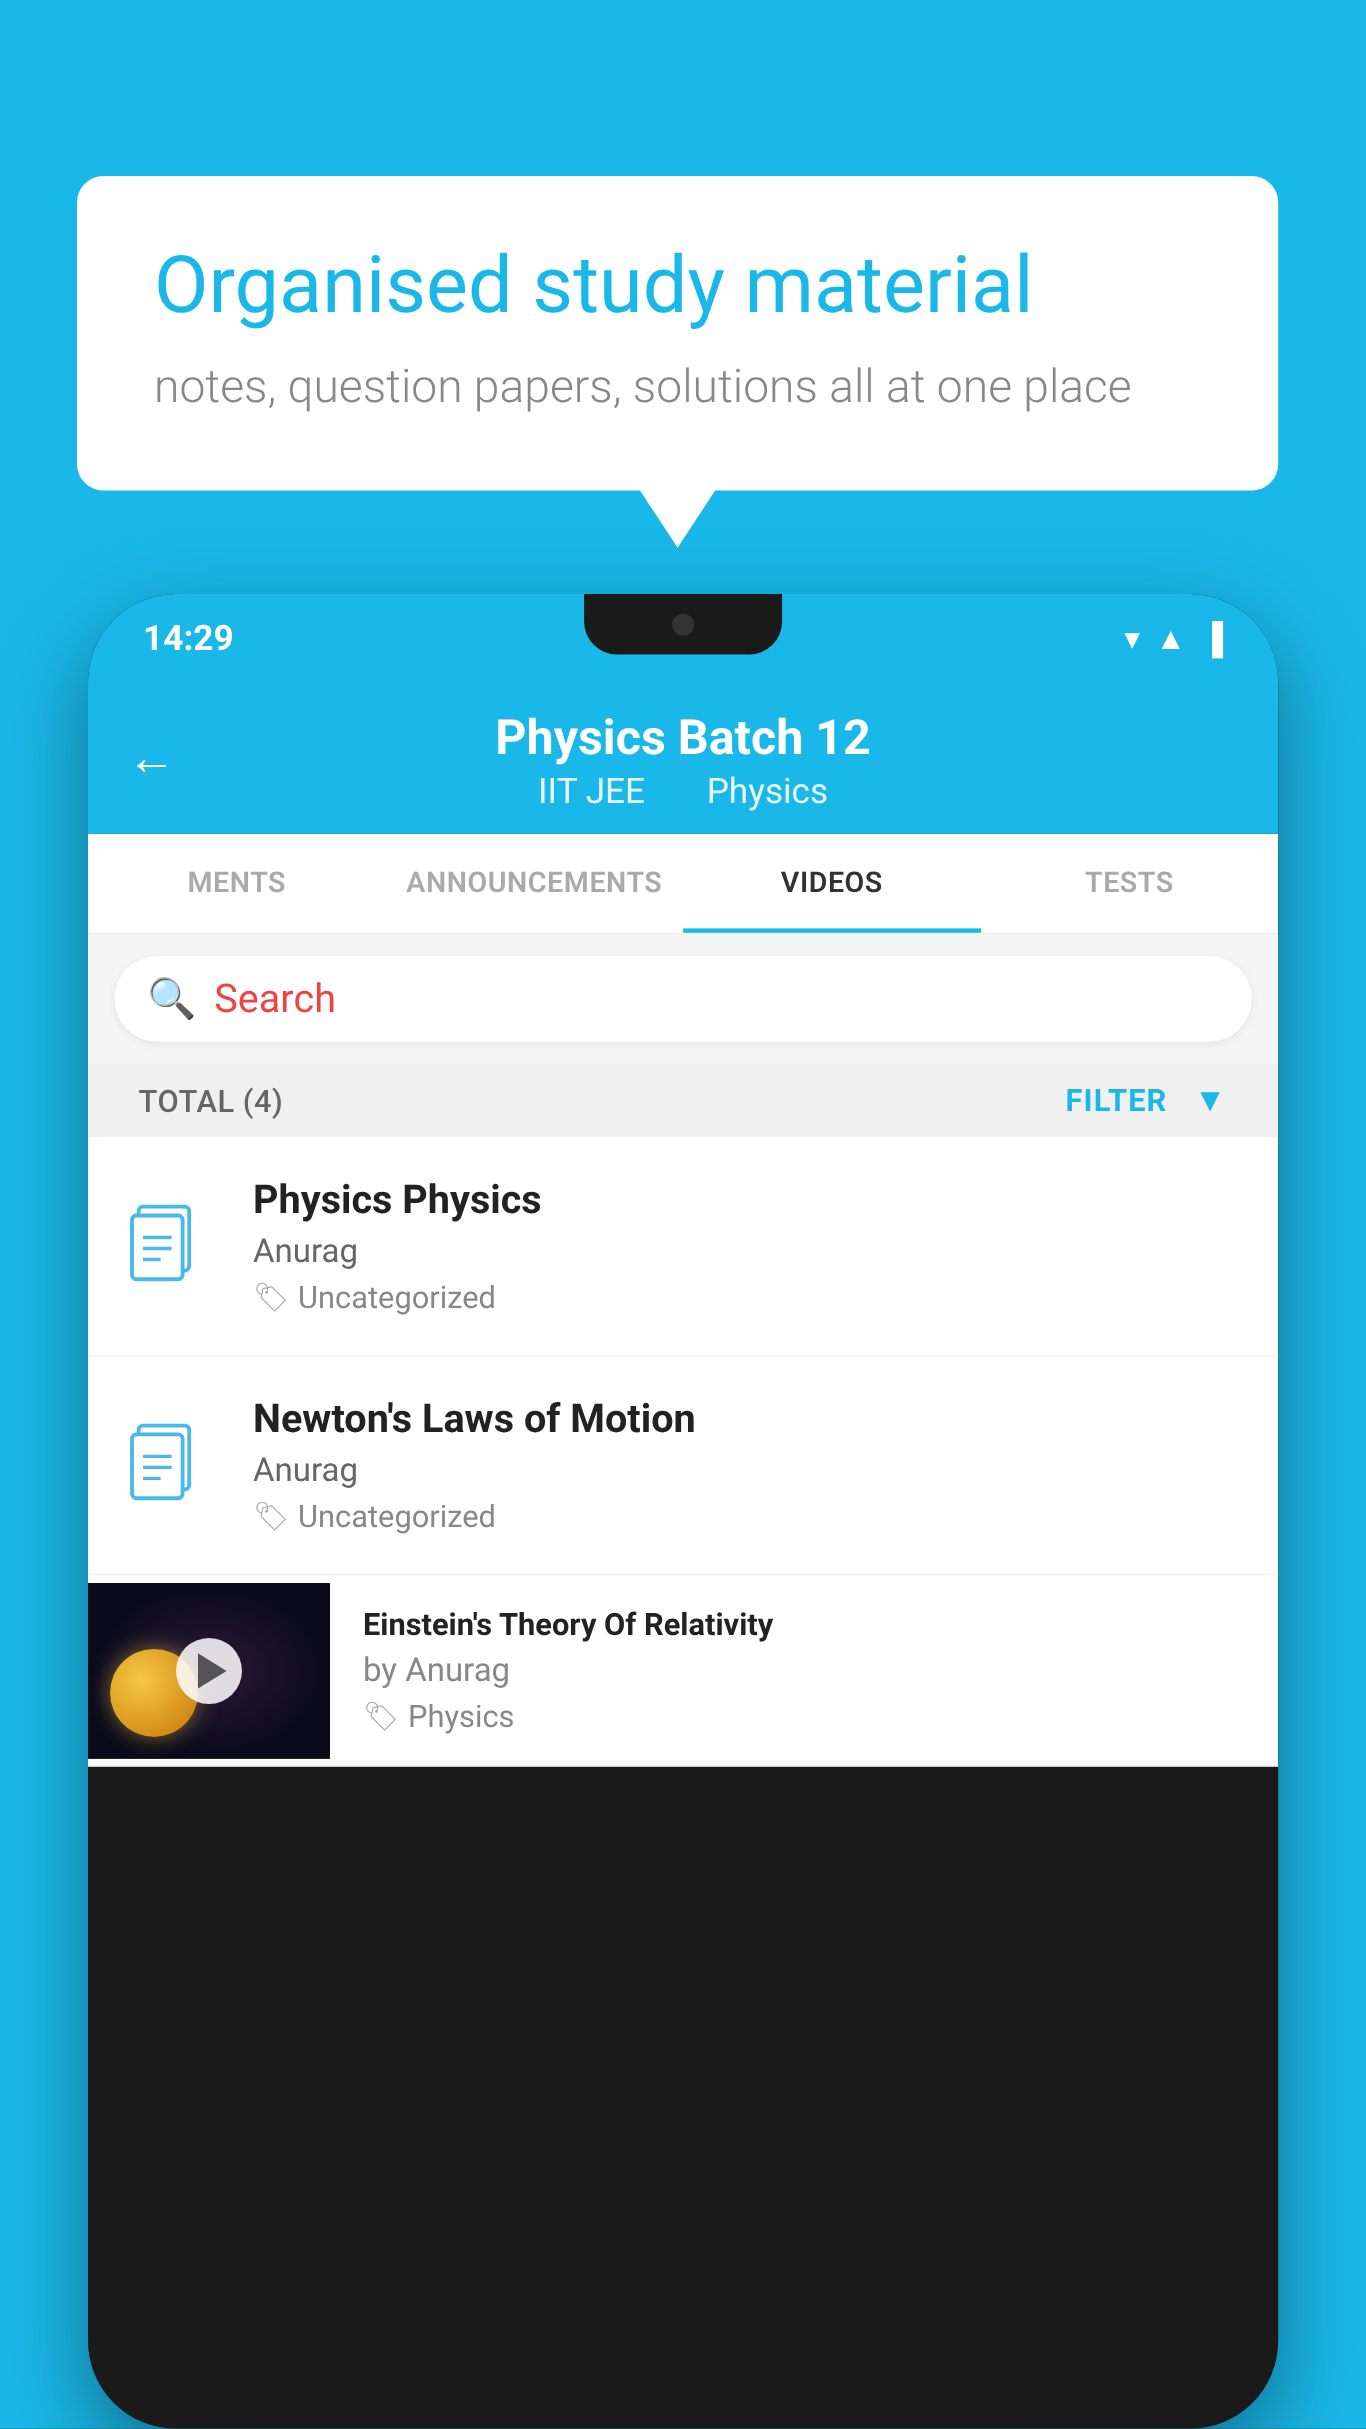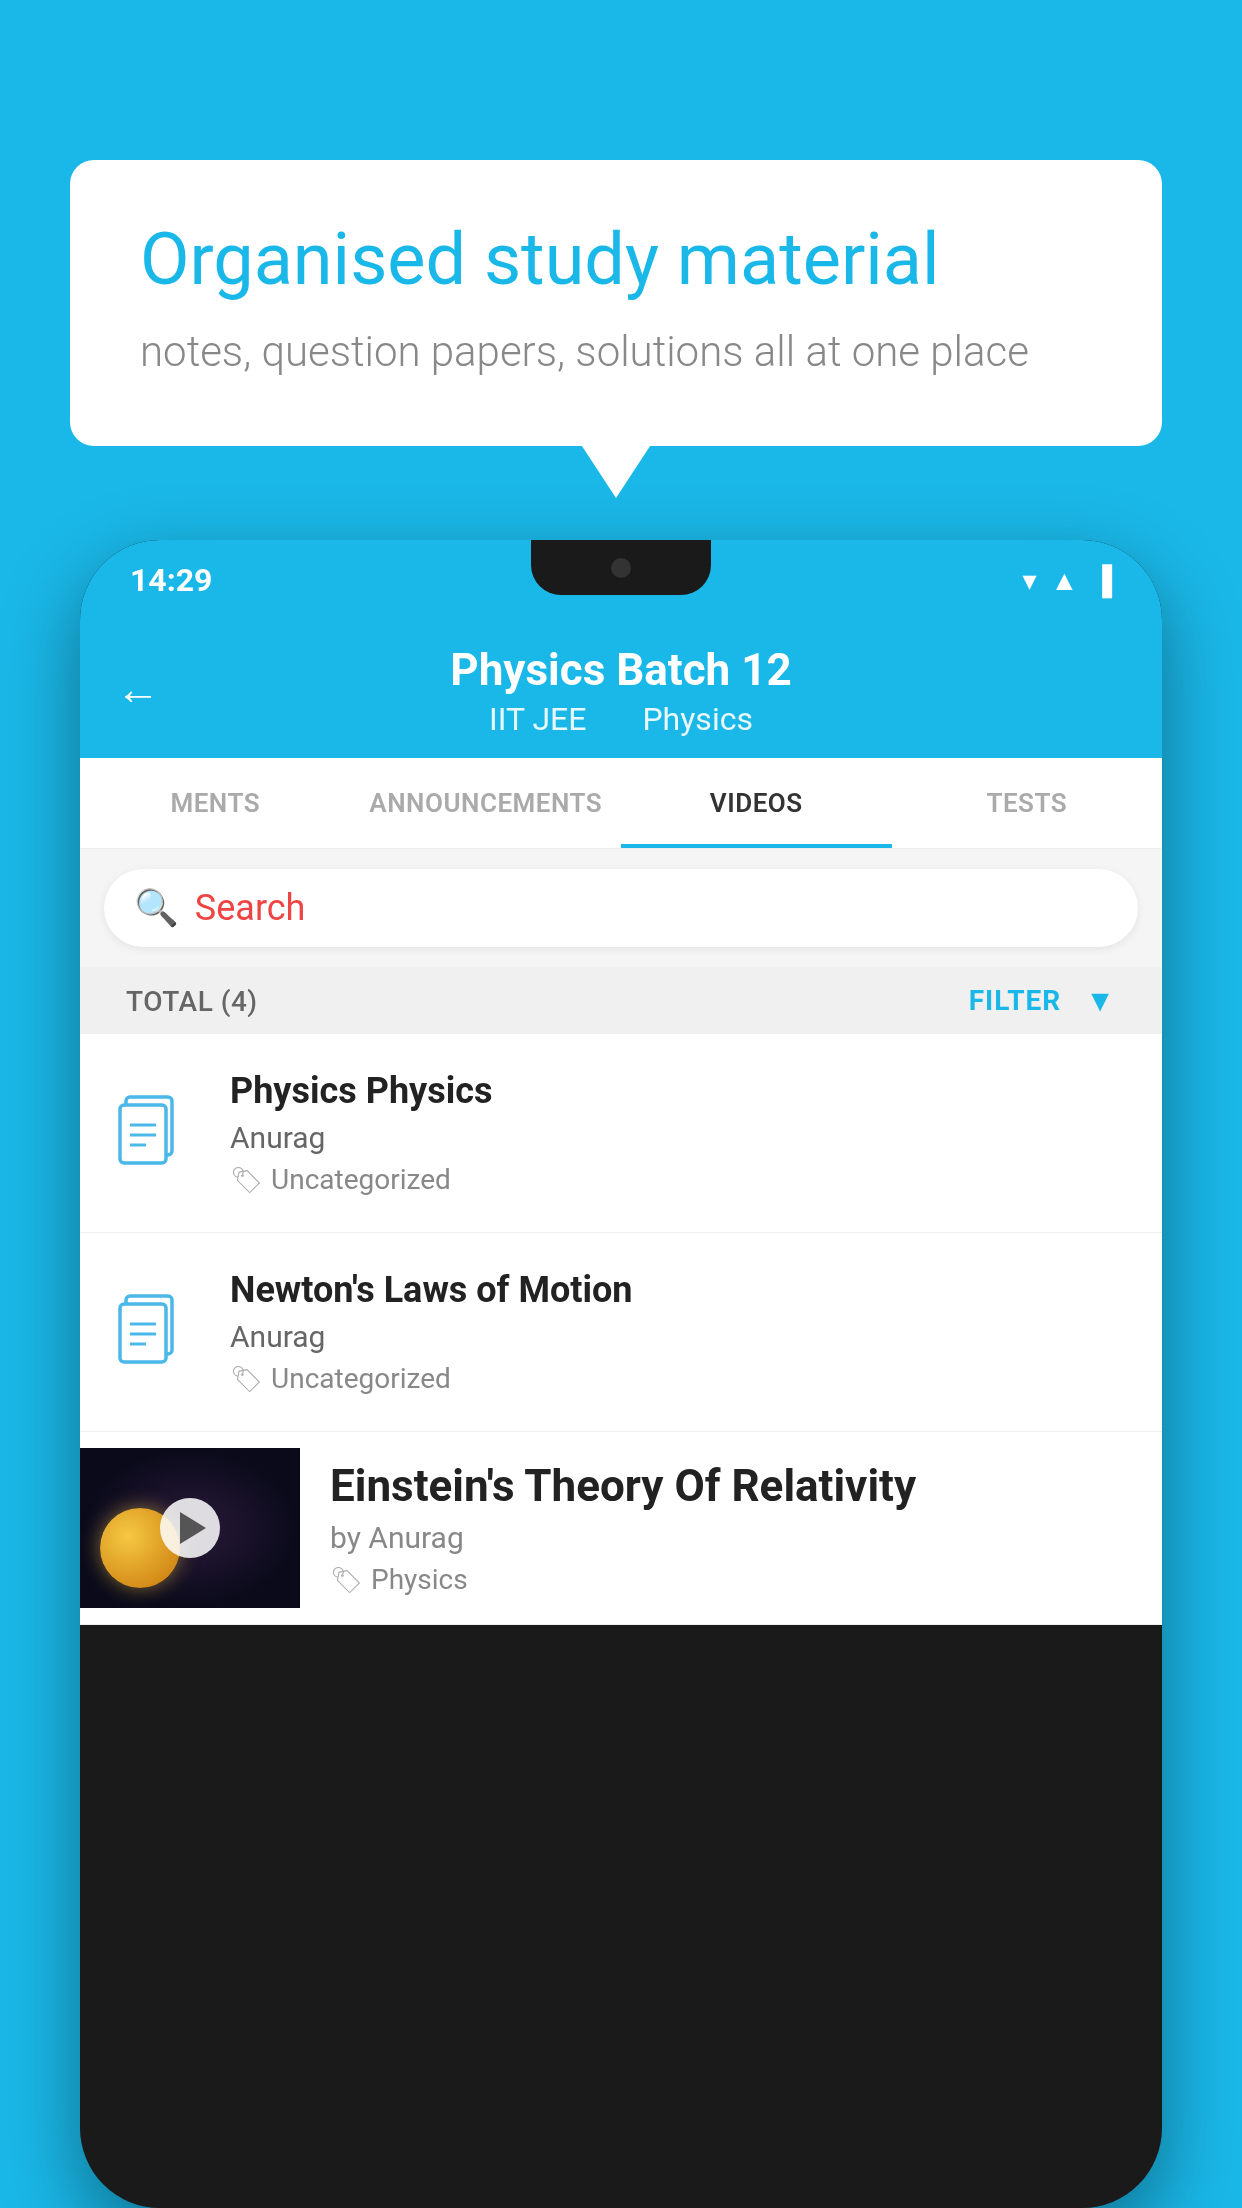--- a/index.html
+++ b/index.html
@@ -360,21 +360,21 @@
       border-left: 26px solid #555;
       margin-left: 5px;
     }
 
     .thumb-info {
       flex: 1;
       padding: 28px 0;
     }
 
     .thumb-title {
-      font-size: 44px;
+      font-size: 28px;
       font-weight: 700;
       color: #222;
       margin-bottom: 8px;
     }
 
     .thumb-author {
       font-size: 30px;
       color: #888;
       margin-bottom: 8px;
     }

